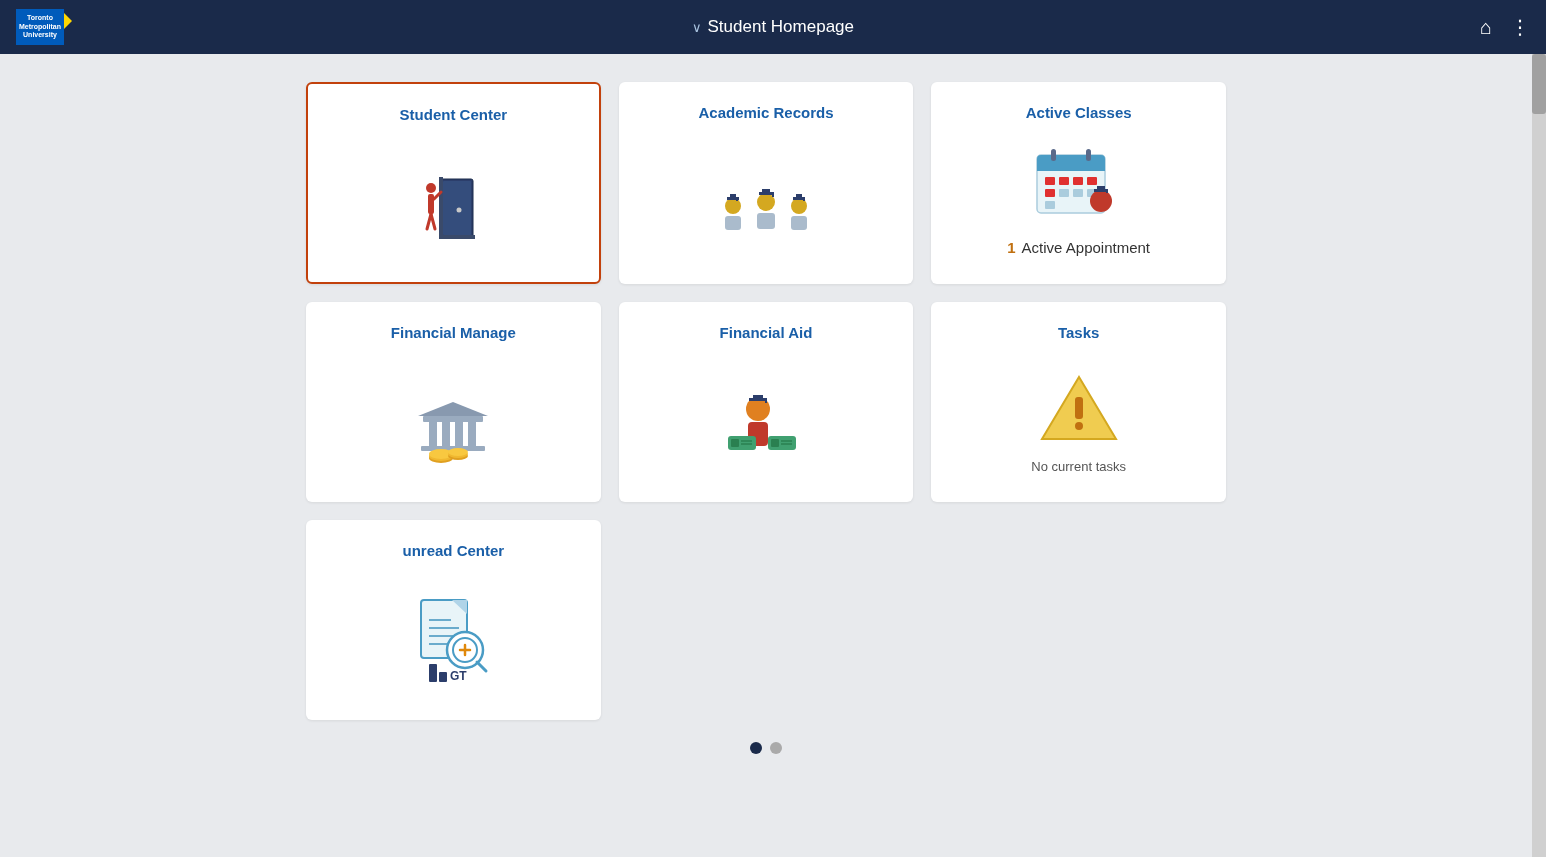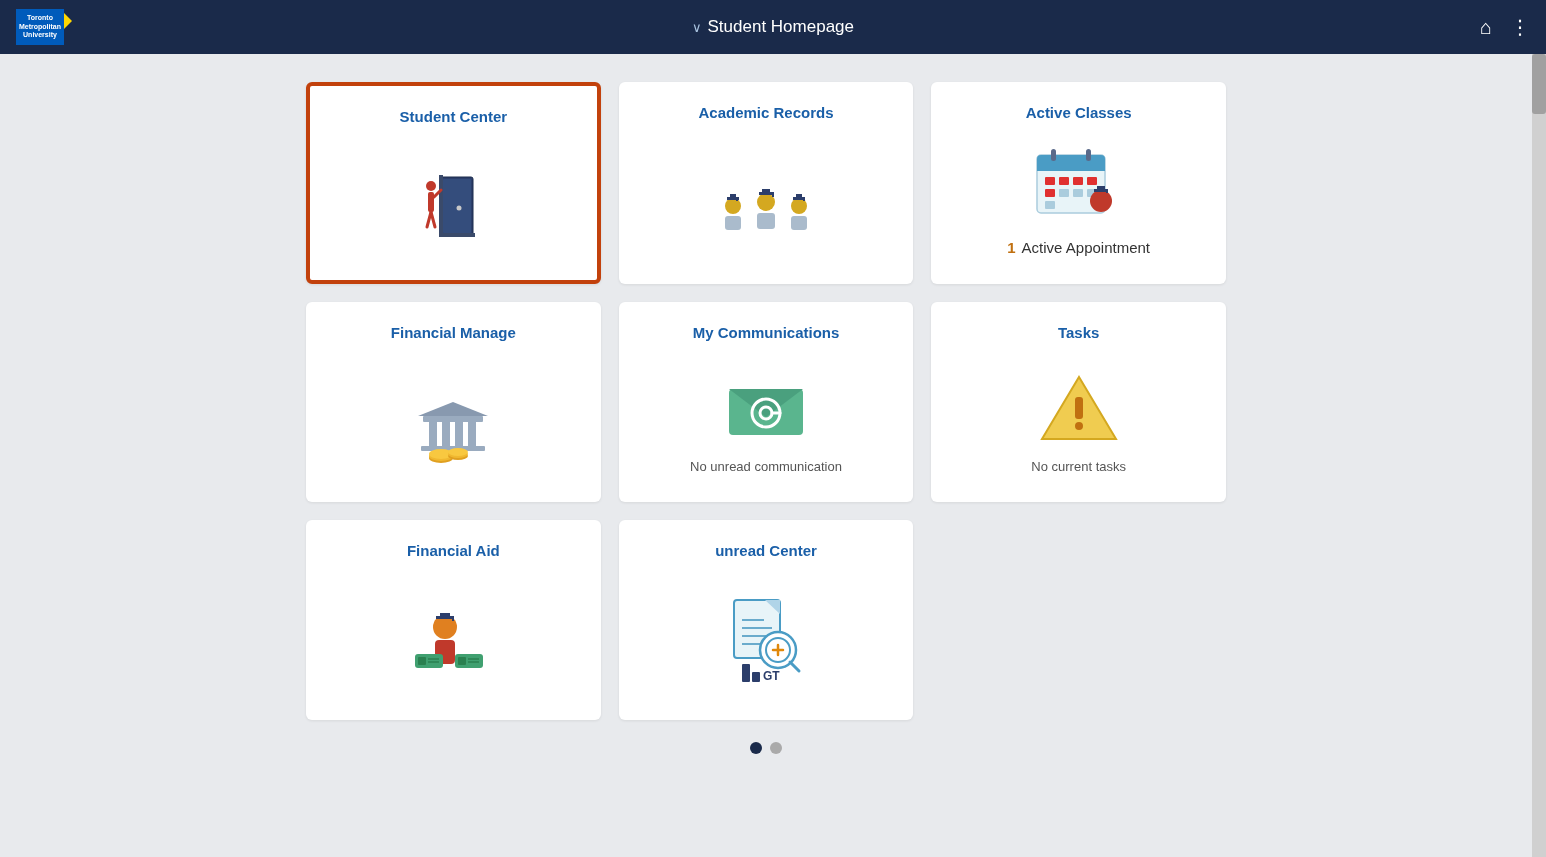--- a/index.html
+++ b/index.html
@@ -114,21 +114,21 @@
       padding: 22px 20px 28px;
       display: flex;
       flex-direction: column;
       align-items: center;
       cursor: pointer;
       min-height: 200px;
       box-shadow: 0 1px 3px rgba(0,0,0,0.08);
       position: relative;
     }
     .tile.selected {
-      border: 4px solid #c2410c;
+      border: 2px solid #c2410c;
     }
     .tile-title {
       color: #1a5fa8;
       font-size: 15px;
       font-weight: 600;
       text-align: center;
       margin-bottom: 18px;
     }
     .tile-icon-area {
       flex: 1;
@@ -309,51 +309,21 @@
             <ellipse cx="38" cy="72" rx="12" ry="5" fill="#f0b830"></ellipse>
             <ellipse cx="38" cy="70" rx="12" ry="5" fill="#f8c840"></ellipse>
 
             <ellipse cx="55" cy="72" rx="10" ry="4" fill="#e0a020"></ellipse>
             <ellipse cx="55" cy="70" rx="10" ry="4" fill="#f0b830"></ellipse>
             <ellipse cx="55" cy="68" rx="10" ry="4" fill="#f8c840"></ellipse>
           </svg>
         </div>
       </div>
 
-      <div class="tile">
-        <div class="tile-title">My Communications</div>
-        <div class="tile-icon-area">
-          <svg width="90" height="80" viewBox="0 0 90 80">
-
-            <rect x="8" y="20" width="74" height="46" rx="4" fill="#5ab58e"></rect>
-
-            <polygon points="8,20 45,48 82,20" fill="#4aa07e"></polygon>
-
-            <circle cx="45" cy="44" r="14" fill="none" stroke="white" stroke-width="3"></circle>
-            <circle cx="45" cy="44" r="6" fill="none" stroke="white" stroke-width="3"></circle>
-            <line x1="51" y1="44" x2="59" y2="44" stroke="white" stroke-width="3" stroke-linecap="round"></line>
-          </svg>
-        </div>
-        <div class="tile-subtitle">No unread communication</div>
-      </div>
-
-
-      <div class="tile">
-        <div class="tile-title">Tasks</div>
-        <div class="tile-icon-area">
-          <svg width="90" height="80" viewBox="0 0 90 80">
-
-            <polygon points="45,8 82,70 8,70" fill="#f0cc50" stroke="#d4a820" stroke-width="2"></polygon>
-
-            <rect x="41" y="28" width="8" height="22" rx="3" fill="#c07010"></rect>
-            <circle cx="45" cy="57" r="4" fill="#c07010"></circle>
-          </svg>
-        </div>
-        <div class="tile-subtitle">No current tasks</div>
-      </div>
+
 
       <div class="tile">
         <div class="tile-title">Financial Aid</div>
         <div class="tile-icon-area">
           <svg width="100" height="90" viewBox="0 0 100 90">
 
             <circle cx="42" cy="25" r="12" fill="#e08020"></circle>
 
             <rect x="33" y="14" width="18" height="3" fill="#2c3e6b"></rect>
             <rect x="37" y="11" width="10" height="3" fill="#2c3e6b"></rect>
@@ -367,20 +337,34 @@
             <line x1="25" y1="60" x2="36" y2="60" stroke="#2a8050" stroke-width="1.5"></line>
             <rect x="52" y="52" width="28" height="14" rx="3" fill="#40a070"></rect>
             <rect x="55" y="55" width="8" height="8" rx="1" fill="#2a8050"></rect>
             <line x1="65" y1="57" x2="76" y2="57" stroke="#2a8050" stroke-width="1.5"></line>
             <line x1="65" y1="60" x2="76" y2="60" stroke="#2a8050" stroke-width="1.5"></line>
           </svg>
         </div>
       </div>
 
       <div class="tile">
+        <div class="tile-title">Tasks</div>
+        <div class="tile-icon-area">
+          <svg width="90" height="80" viewBox="0 0 90 80">
+
+            <polygon points="45,8 82,70 8,70" fill="#f0cc50" stroke="#d4a820" stroke-width="2"></polygon>
+
+            <rect x="41" y="28" width="8" height="22" rx="3" fill="#c07010"></rect>
+            <circle cx="45" cy="57" r="4" fill="#c07010"></circle>
+          </svg>
+        </div>
+        <div class="tile-subtitle">No current tasks</div>
+      </div>
+
+      <div class="tile">
         <div class="tile-title">unread Center</div>
         <div class="tile-icon-area">
           <svg width="100" height="100" viewBox="0 0 100 100">
 
             <rect x="18" y="8" width="46" height="58" rx="3" fill="#e8f4f8" stroke="#4a9cc5" stroke-width="2"></rect>
 
             <polygon points="49,8 64,8 64,22" fill="#b0d4e8"></polygon>
 
             <line x1="26" y1="28" x2="48" y2="28" stroke="#6aabcc" stroke-width="2"></line>
             <line x1="26" y1="36" x2="56" y2="36" stroke="#6aabcc" stroke-width="2"></line>

